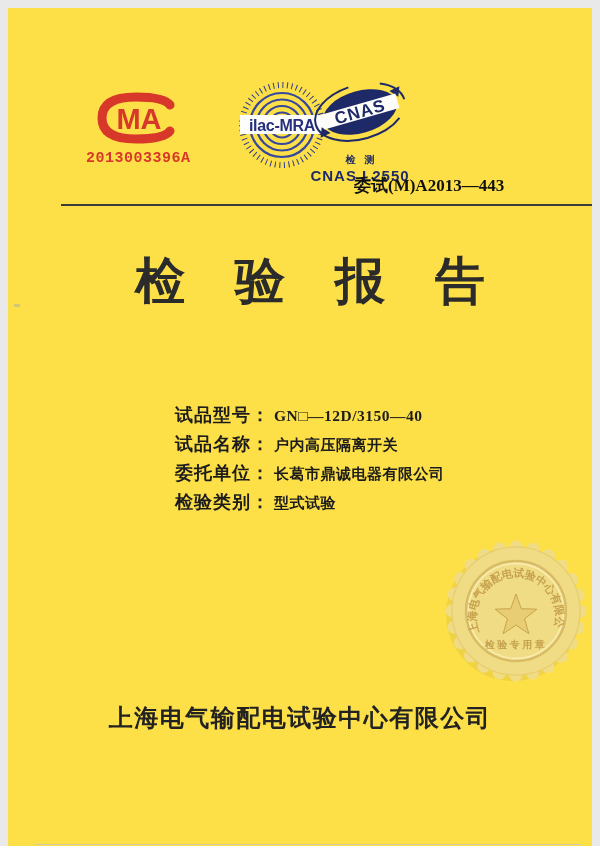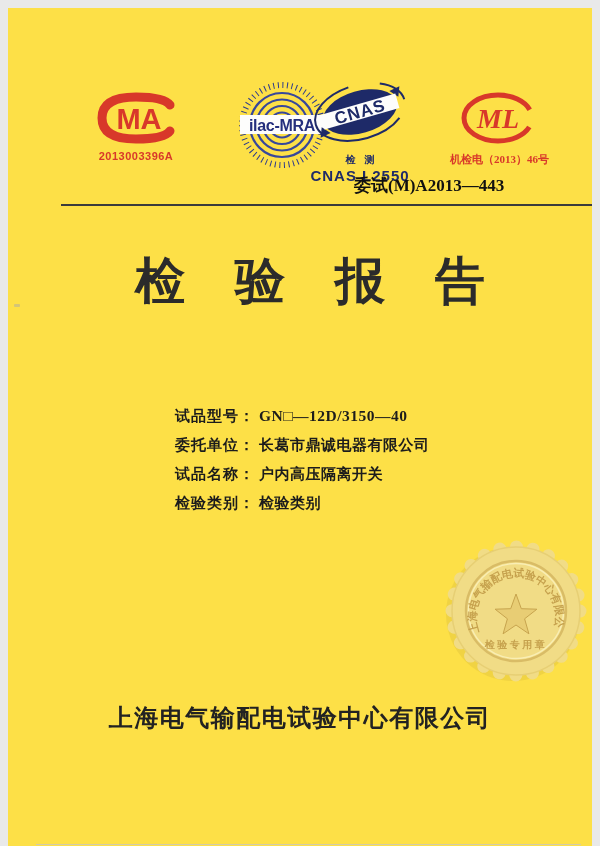--- a/index.html
+++ b/index.html
@@ -4,41 +4,41 @@
 <style>
   html,body{margin:0;padding:0;background:#e9e9e9;}
   .page{
     position:relative;width:584px;height:846px;margin:8px auto;
     background:#fde047;overflow:hidden;
     font-family:"Liberation Sans",sans-serif;color:#222;
   }
   
   .logo{position:absolute;}
   .cma-wrap{left:78px;top:84px;width:100px;text-align:center;}
-  .cma-no{margin-top:2px;font-family:Liberation Sans, sans-serif;font-weight:700;
-    font-size:11px;color:#d8382a;letter-spacing:.5px;white-space:nowrap;}
+  .cma-no{margin-top:2px;font-family:Liberation Mono, monospace;font-weight:700;
+    font-size:15px;color:#d8382a;letter-spacing:.5px;white-space:nowrap;}
   .ilac-wrap{left:230px;top:73px;width:90px;}
   .cnas-wrap{left:300px;top:68px;width:104px;text-align:center;}
   .cnas-sub1{margin-top:1px;font-size:10px;color:#1e2a68;letter-spacing:9px;
     padding-left:9px;font-weight:700;}
   .cnas-sub2{font-size:15px;font-weight:700;color:#1e2a68;letter-spacing:1px;}
   .ml-wrap{left:442px;top:83px;width:96px;text-align:center;}
   .ml-sub{margin-top:3px;font-family:"Liberation Serif",serif;font-weight:700;
     font-size:11px;color:#d8382a;white-space:nowrap;}
   
   .doc-no{position:absolute;left:346px;top:166px;
     font-family:"Liberation Serif",serif;font-weight:700;font-size:17px;color:#111;}
   .rule{position:absolute;left:53px;top:196px;width:534px;height:2px;
     background:#3b3b3b;}
   .title{position:absolute;left:0;top:240px;width:100%;text-align:center;
     font-size:50px;font-weight:600;color:#2b2b2b;white-space:nowrap;padding-left:10px;}
   
   .fields{position:absolute;left:167px;top:393px;}
   .field-row{height:29px;line-height:29px;white-space:nowrap;}
-  .flabel{font-size:15px;font-weight:600;color:#1c1c1c;letter-spacing:1px;}
+  .flabel{font-size:18px;font-weight:600;color:#1c1c1c;letter-spacing:1px;}
   .fvalue{font-size:15px;font-weight:600;color:#1c1c1c;margin-left:4px;letter-spacing:.5px;}
   .fvalue.serif{font-family:"Liberation Serif",serif;font-weight:700;font-size:15.5px;}
   
   .seal{position:absolute;left:421px;top:516px;width:174px;height:174px;}
   
   .footer-line{position:absolute;left:0;width:100%;text-align:center;
     font-weight:600;color:#222;white-space:nowrap;}
   .footer-1{top:694px;font-size:24px;letter-spacing:1.5px;}
   .footer-2{top:729px;font-size:24px;letter-spacing:1px;}
   
@@ -80,45 +80,38 @@
         <polygon points="7,50 18,48 11,40" fill="#1e2a68"></polygon>
         <ellipse cx="52" cy="36" rx="38" ry="21" fill="#1e2a68"></ellipse>
         <rect x="13" y="28" width="78" height="15" fill="#fdfdfc"></rect>
         <text x="52" y="41.5" text-anchor="middle" font-family="Liberation Sans, sans-serif" font-size="17" font-weight="bold" fill="#1e2a68" letter-spacing="1">CNAS</text>
       </g>
     </svg>
     <div class="cnas-sub1">检测</div>
     <div class="cnas-sub2">CNAS L2550</div>
   </div>
 
-  <div class="logo ml-wrap">
-    <svg width="76" height="54" viewBox="0 0 76 54">
-      <ellipse cx="38" cy="27" rx="34" ry="23" fill="none" stroke="#d8382a" stroke-width="5" stroke-dasharray="162 19" stroke-dashoffset="-9.5"></ellipse>
-      <text x="38" y="37" text-anchor="middle" font-family="Liberation Serif, serif" font-style="italic" font-size="28" font-weight="bold" fill="#d8382a">ML</text>
-    </svg>
-    <div class="ml-sub">机检电（2013）46号</div>
-  </div>
 
   <div class="doc-no">委试(M)A2013—443</div>
   <div class="rule"></div>
 
   <div class="title">检　验　报　告</div>
 
   <div class="fields">
     <div class="field-row">
       <span class="flabel">试品型号：</span><span class="fvalue serif">GN□—12D/3150—40</span>
     </div>
     <div class="field-row">
+      <span class="flabel">试品名称：</span><span class="fvalue">户内高压隔离开关</span>
+    </div>
+    <div class="field-row">
       <span class="flabel">委托单位：</span><span class="fvalue">长葛市鼎诚电器有限公司</span>
     </div>
     <div class="field-row">
-      <span class="flabel">试品名称：</span><span class="fvalue">户内高压隔离开关</span>
-    </div>
-    <div class="field-row">
-      <span class="flabel">检验类别：</span><span class="fvalue">检验类别</span>
+      <span class="flabel">检验类别：</span><span class="fvalue">型式试验</span>
     </div>
   </div>
 
   <div class="seal">
     <svg width="174" height="174" viewBox="0 0 174 174">
       <circle cx="84" cy="90" r="67" fill="rgba(150,120,45,0.12)"></circle>
       <circle cx="87" cy="87" r="64" fill="none" stroke="#f1dc86" stroke-width="13" stroke-dasharray="0.1 16.65" stroke-linecap="round"></circle>
       <circle cx="87" cy="87" r="64" fill="#f1dc86"></circle>
       <circle cx="87" cy="87" r="64" fill="none" stroke="#e7cf74" stroke-width="1.5"></circle>
       <circle cx="87" cy="87" r="50" fill="none" stroke="#d9bc66" stroke-width="2.4"></circle>

